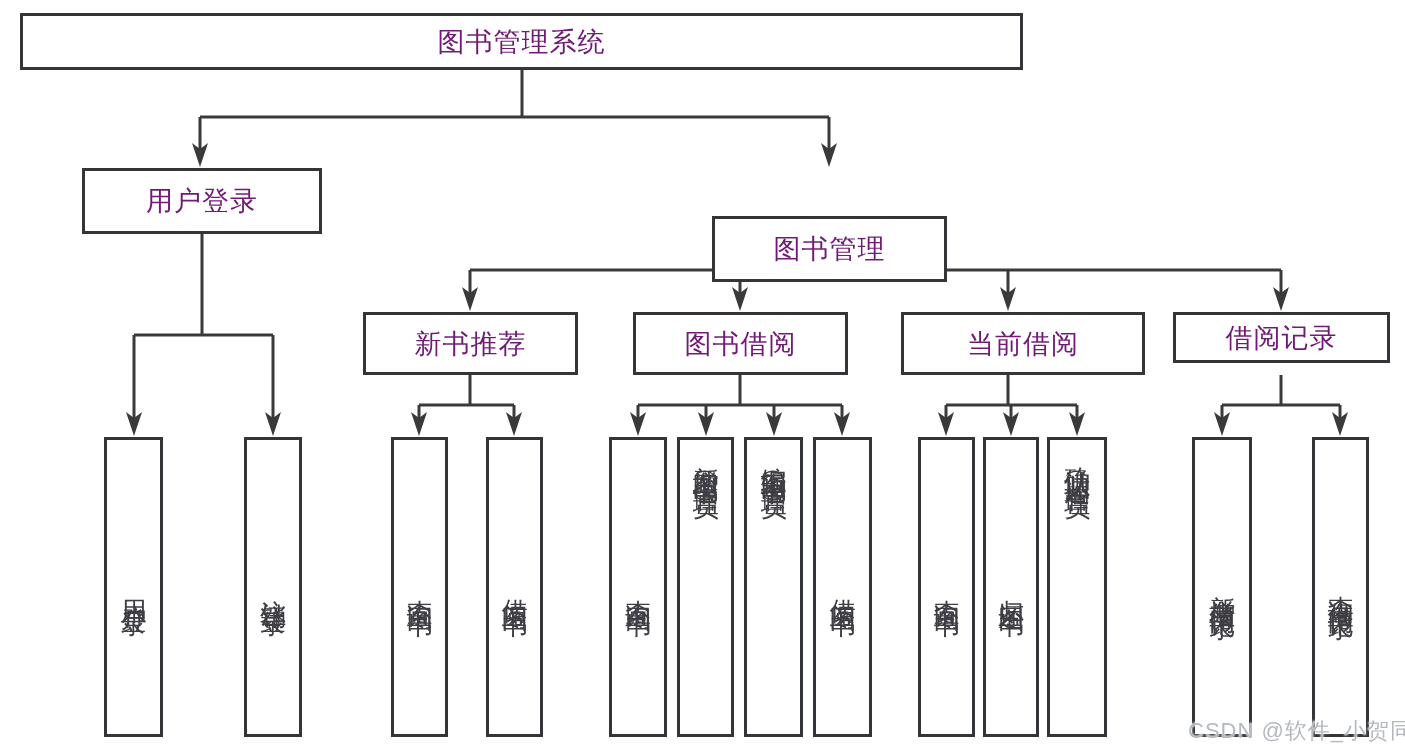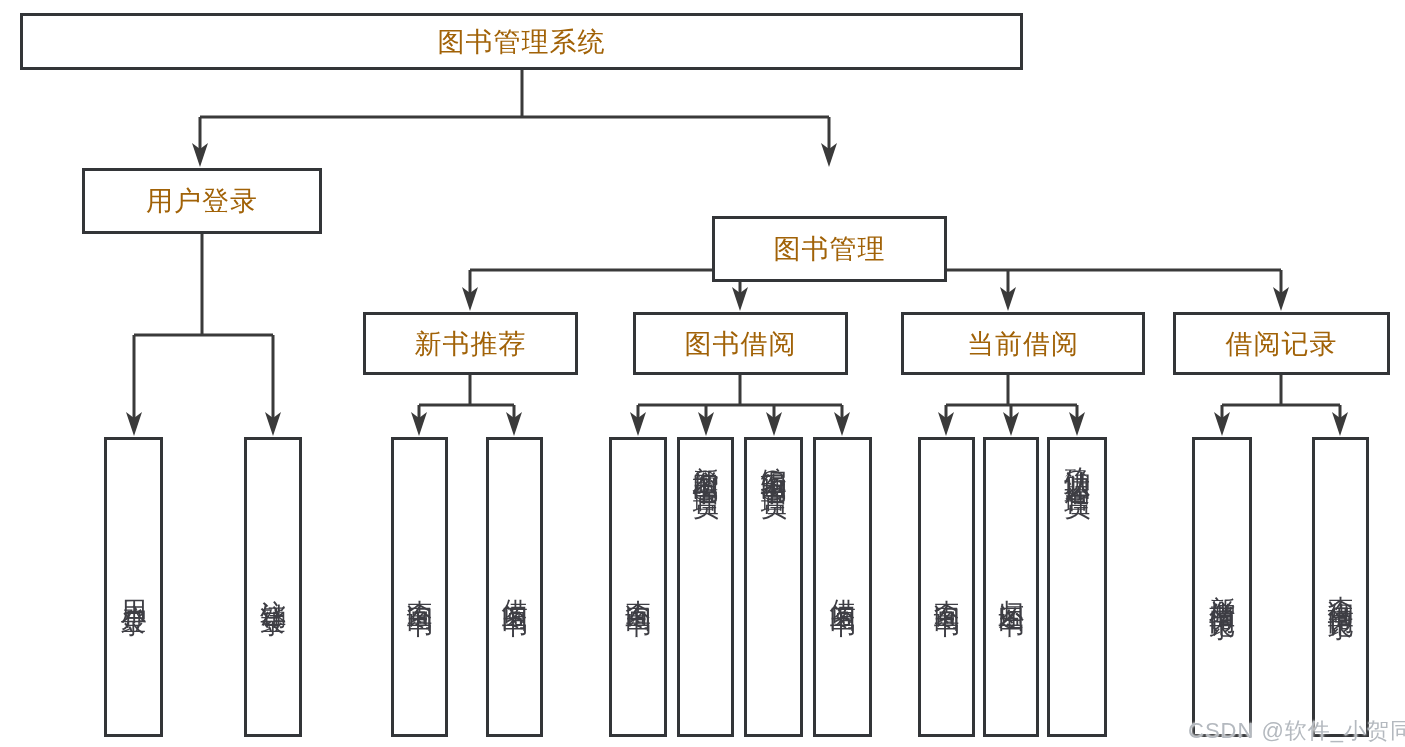--- a/index.html
+++ b/index.html
@@ -10,21 +10,21 @@
     font-family:"Liberation Sans", sans-serif;
     overflow:hidden;
   }
   #wires{position:absolute;left:0;top:0;width:1405px;height:747px;}
   .hbox{
     position:absolute;
     box-sizing:border-box;
     background:#ffffff;
     border:3px solid #333538;
     display:flex;align-items:center;justify-content:center;
-    font-size:27px;color:#a16207;
+    font-size:27px;color:#701a75;
     letter-spacing:1px;
     white-space:nowrap;
   }
   .leaf{
     position:absolute;
     top:437px;height:300px;
     box-sizing:border-box;
     background:#ffffff;
     border:3px solid #333538;
     display:flex;align-items:center;justify-content:center;
@@ -99,21 +99,21 @@
 
   <div class="hbox" style="left:363px;top:312px;width:215px;height:63px;justify-content:center;">
     <span>新书推荐</span>
   </div>
   <div class="hbox" style="left:633px;top:312px;width:215px;height:63px;">
     <span>图书借阅</span>
   </div>
   <div class="hbox" style="left:901px;top:312px;width:244px;height:63px;">
     <span>当前借阅</span>
   </div>
-  <div class="hbox" style="left:1173px;top:312px;width:217px;height:63px;">
+  <div class="hbox" style="left:1173px;top:312px;width:217px;height:51px;">
     <span>借阅记录</span>
   </div>
 
   <div class="leaf" style="left:104px;width:59px;">
     <span class="vtext">用户登录</span>
   </div>
   <div class="leaf" style="left:244px;width:58px;">
     <span class="vtext">注销登录</span>
   </div>
 

